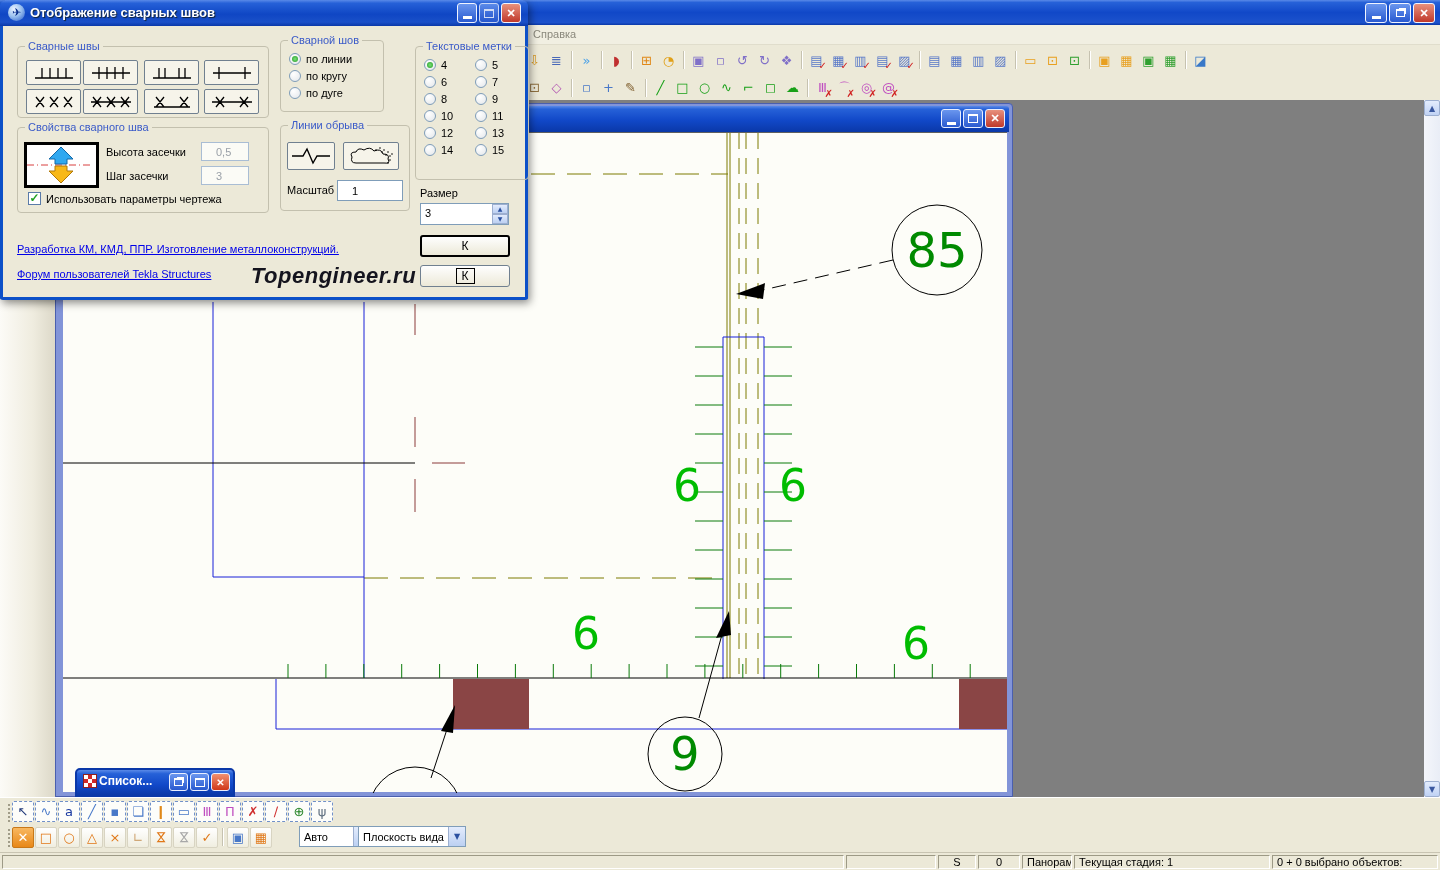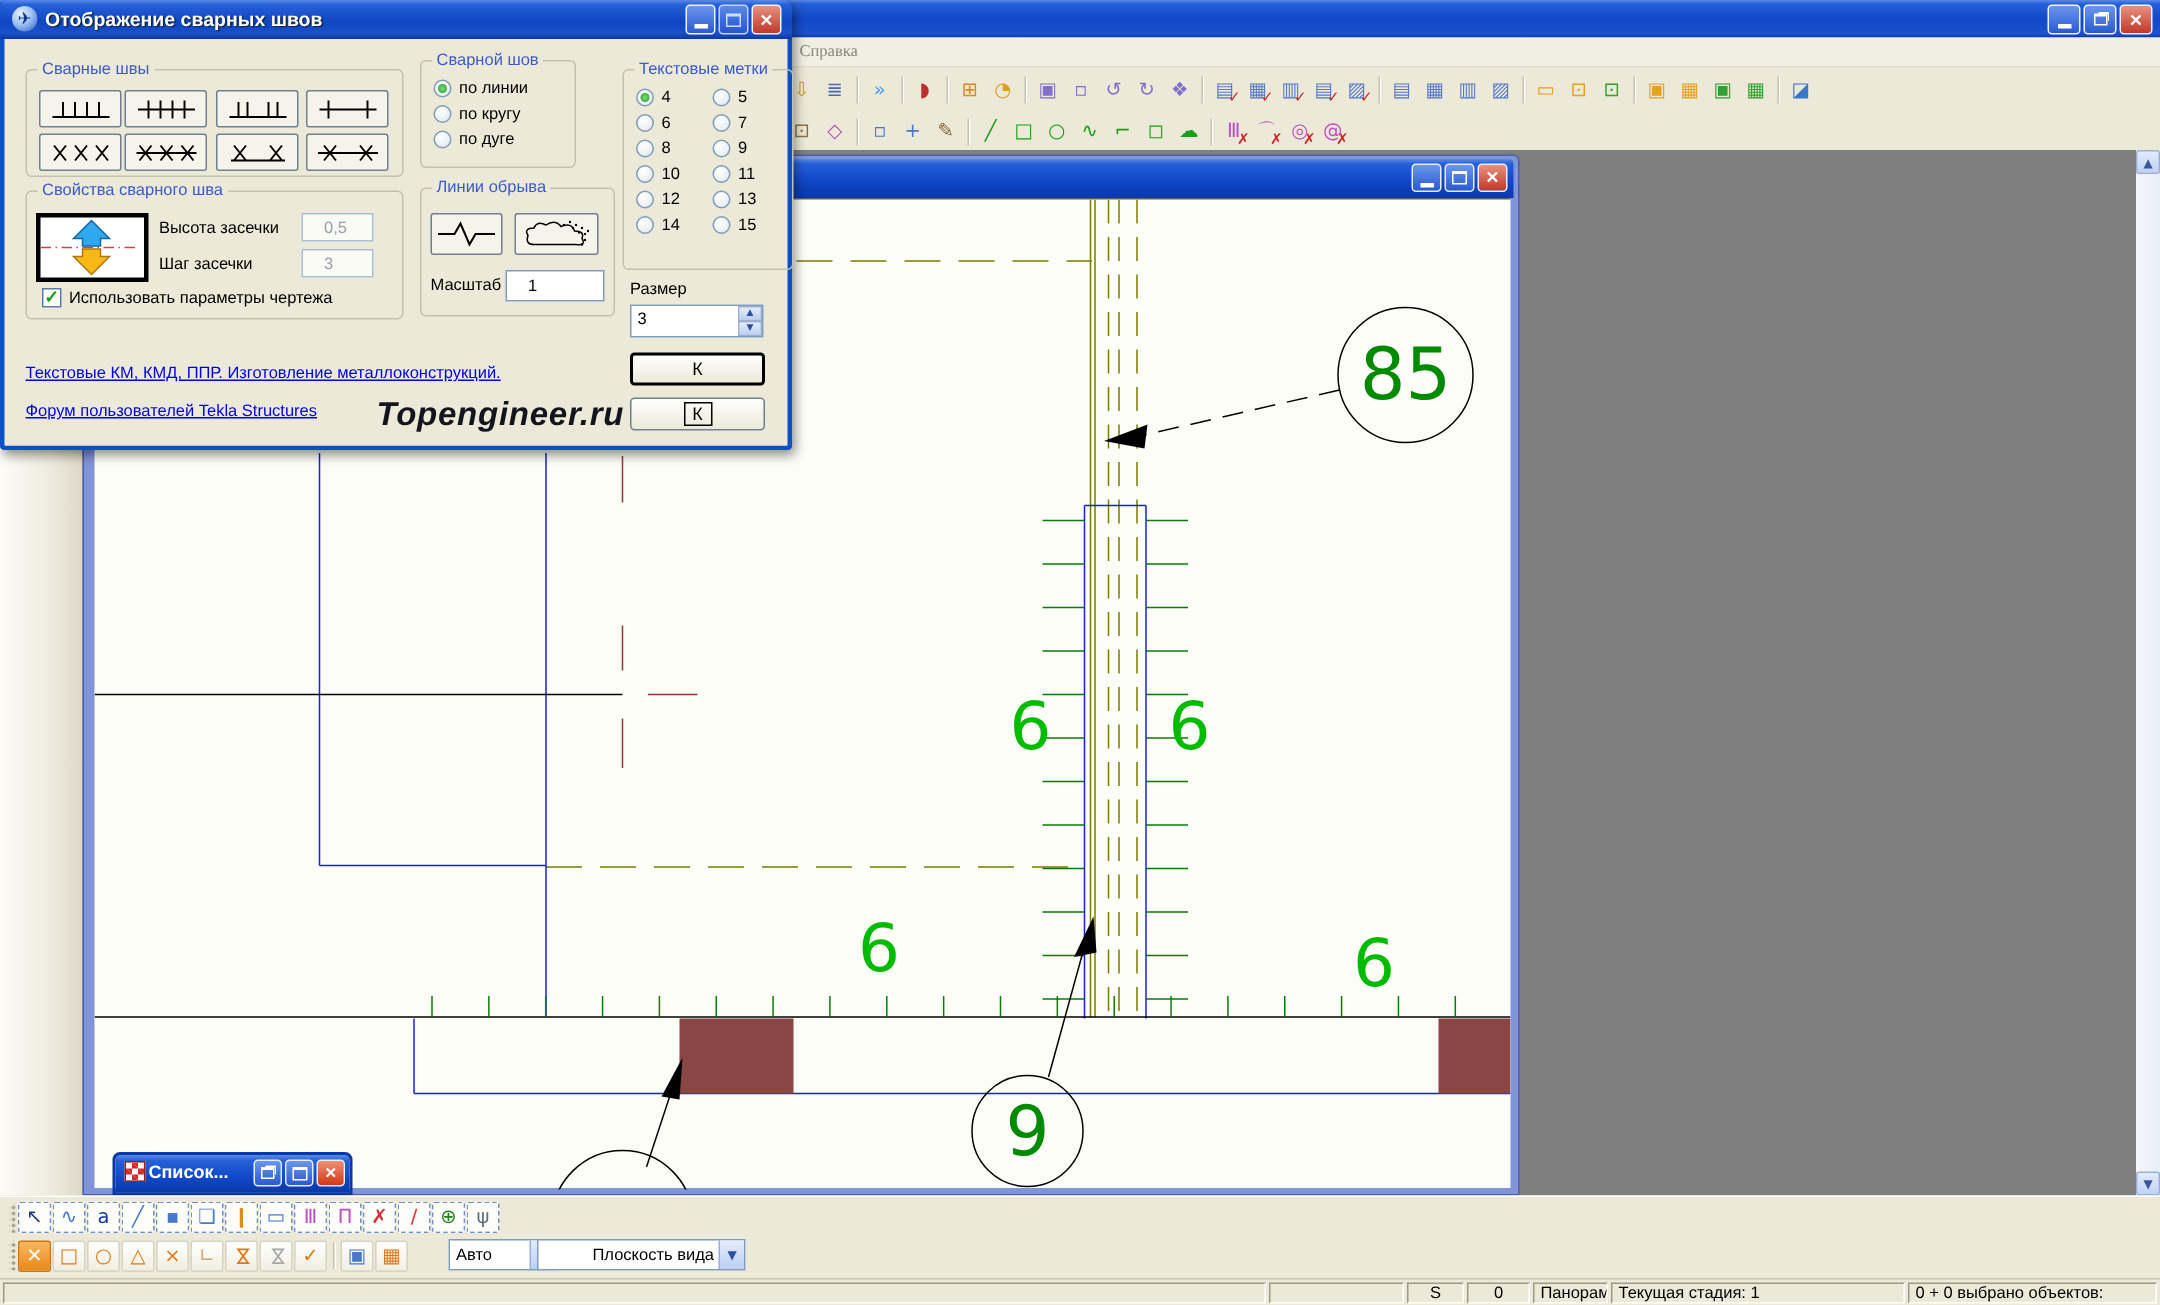--- a/index.html
+++ b/index.html
@@ -13,21 +13,21 @@
   .win-btns { position:absolute; right:5px; top:3px; display:flex; gap:2px; }
   .win-btn { width:22px; height:20px; border-radius:3px; border:1px solid #f0f4ff;
     background:linear-gradient(180deg,#6a96ee,#2a5ad0); display:flex; align-items:center; justify-content:center;
     color:#fff; font-weight:bold; font-size:11px; }
   .win-btn.close { background:linear-gradient(180deg,#e8917d,#c0392b); }
   .glyph-min { width:9px; height:3px; background:#fff; margin-top:9px; }
   .glyph-restore { width:9px; height:8px; border:1px solid #fff; border-top:2px solid #fff; box-shadow:2px -2px 0 -1px #fff; }
   .glyph-max { width:10px; height:9px; border:1px solid #fff; border-top:2px solid #fff; }
 
   .menubar { position:absolute; left:0; top:25px; width:1440px; height:20px; background:#f1efe2; border-bottom:1px solid #e0ddcc; }
-  .menu-item { position:absolute; left:533px; top:3px; color:#8a887c;font-family:Liberation Serif, serif; }
+  .menu-item { position:absolute; left:533px; top:3px; color:#8a887c; }
 
   .toolbar { display:flex; align-items:center; gap:1px; }
   .tb-top1 { position:absolute; left:518px; top:46px; height:28px; }
   .tb-top2 { position:absolute; left:518px; top:75px; height:25px; }
   .tbtn { width:21px; height:20px; position:relative; display:flex; align-items:center; justify-content:center;
     border:1px solid transparent; border-radius:2px; flex:none; }
   .tbtn .g { font-family:"DejaVu Sans", sans-serif; font-size:13px; line-height:1; display:block; }
   .tbtn .ov { position:absolute; right:-1px; bottom:-2px; font-size:10px; font-weight:bold; font-family:"DejaVu Sans",sans-serif; }
   .tb-sep { width:7px; height:22px; position:relative; flex:none; }
   .tb-sep::before { content:""; position:absolute; left:3px; top:2px; bottom:2px; width:1px; background:#c6c2b0; border-right:1px solid #fff; }
@@ -528,21 +528,21 @@
           <span class="g" style="color: rgb(72, 120, 200);">▣</span>
         </span>
         <span class="tbtn">
           <span class="g" style="color: rgb(224, 120, 24);">▦</span>
         </span>
       </div>
     <div class="combo" style="left:299px; top:28px; width:72px;">
       <span class="combo-text">Авто</span>
       <span class="combo-arrow">▼</span>
     </div>
-    <div class="combo" style="left:358px; top:28px; width:139px;padding-left:32px;">
+    <div class="combo" style="left:358px; top:28px; width:108px;">
       <span class="combo-text">Плоскость вида</span>
       <span class="combo-arrow">▼</span>
     </div>
   </div>
 
   <div class="statusbar">
     <div class="cell" style="left:2px; width:842px;"></div>
     <div class="cell" style="left:846px; width:90px;"></div>
     <div class="cell" style="left:938px; width:38px; text-align:center;">S</div>
     <div class="cell" style="left:978px; width:42px; text-align:center;">0</div>
@@ -737,18 +737,18 @@
         <div class="spin-b">▼</div>
       </div>
     </div>
     <div class="kbtn" style="left:417px; top:235px;">
       <span>К</span>
       </div>
     <div class="kbtn thin" style="left:417px; top:265px;">
       <span class="kk">К</span>
       </div>
 
-    <a class="lnk" style="left:14px; top:243px;" href="#">Текстовые КМ, КМД, ППР. Изготовление металлоконструкций.</a>
+    <a class="lnk" style="left:14px; top:243px;" href="#">Разработка КМ, КМД, ППР. Изготовление металлоконструкций.</a>
     <a class="lnk" style="left:14px; top:268px;" href="#">Форум пользователей Tekla Structures</a>
     <span class="watermark">Topengineer.ru</span>
   </div>
 
 </div>
 
 </body></html>

